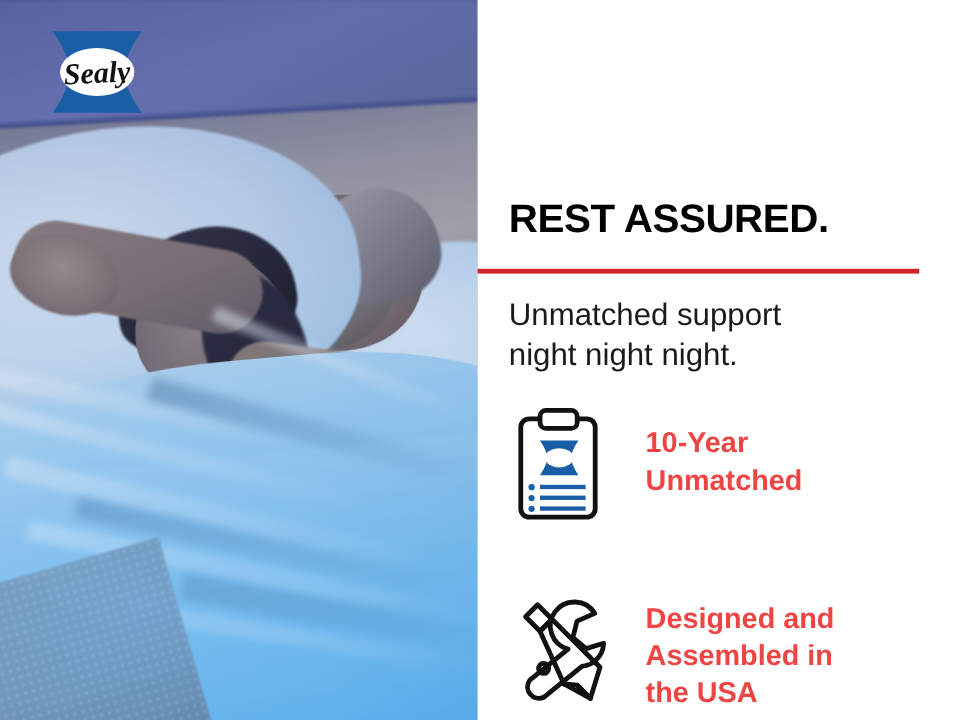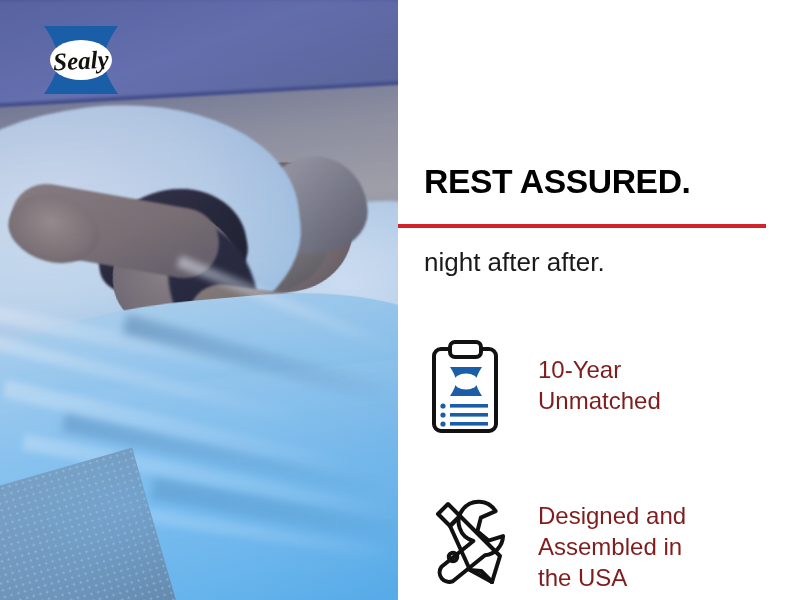--- a/index.html
+++ b/index.html
@@ -239,21 +239,21 @@
     font-size: 26px; line-height: 33px; color: #1a1a1a; font-weight: 400;
   }
   .subhead .l { display: block; }
 
   .feature { position: absolute; left: 26px; display: flex; align-items: flex-start; }
   .feat-warranty { top: 340px; }
   .feat-usa      { top: 462px; margin-top: 32px; }
   .feat-icon { width: 96px; flex: 0 0 96px; }
   .feat-icon svg { display: block; }
   .feat-label {
-    font-size: 24px; line-height: 31px; color: #7f1d1d; font-weight: 400;
+    font-size: 24px; line-height: 31px; color: #ef4444; font-weight: 700;
     padding-left: 18px; padding-top: 14px;
   }
   .feat-usa .feat-label { padding-top: 6px; }
   .feat-label .l { display: block; }
 </style>
 </head>
 <body>
 
 <div id="ad">
 
@@ -308,21 +308,22 @@
     </div>
   </div>
 
   <div class="panel">
 
     <div class="headline">REST ASSURED.</div>
 
     <div class="rule"></div>
 
     <div class="subhead">
-      <span class="l">night after after.</span>
+      <span class="l">Unmatched support</span>
+      <span class="l">night night night.</span>
     </div>
 
     <div class="feature feat-warranty">
       <div class="feat-icon">
         <svg width="92" height="100" viewBox="0 0 92 100" xmlns="http://www.w3.org/2000/svg">
           <rect x="10" y="9" width="62" height="82" rx="7" ry="7" fill="none" stroke="#111111" stroke-width="4"></rect>
           <rect x="26" y="2" width="31" height="15" rx="5" ry="5" fill="#ffffff" stroke="#111111" stroke-width="4"></rect>
           <path d="M26 27 L58 27 Q52 36 52 41.5 Q52 47 58 56 L26 56 Q32 47 32 41.5 Q32 36 26 27 Z" fill="#1B5EA8"></path>
           <ellipse cx="42" cy="41.5" rx="12" ry="8" fill="#ffffff"></ellipse>
           <circle cx="19" cy="66" r="2.6" fill="#1B5EA8"></circle>

